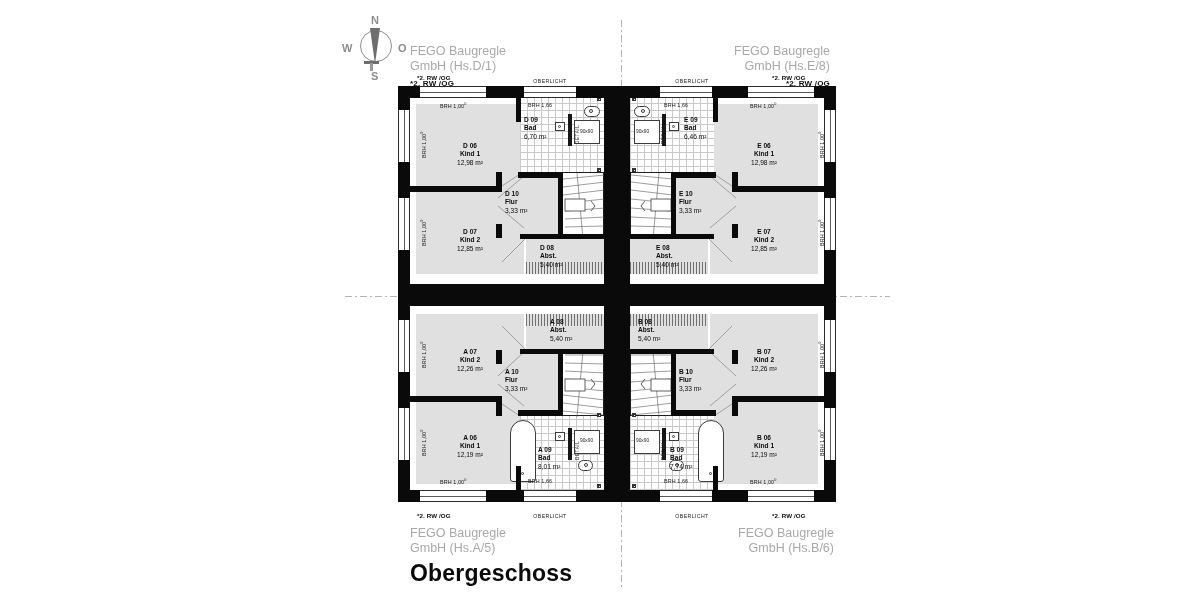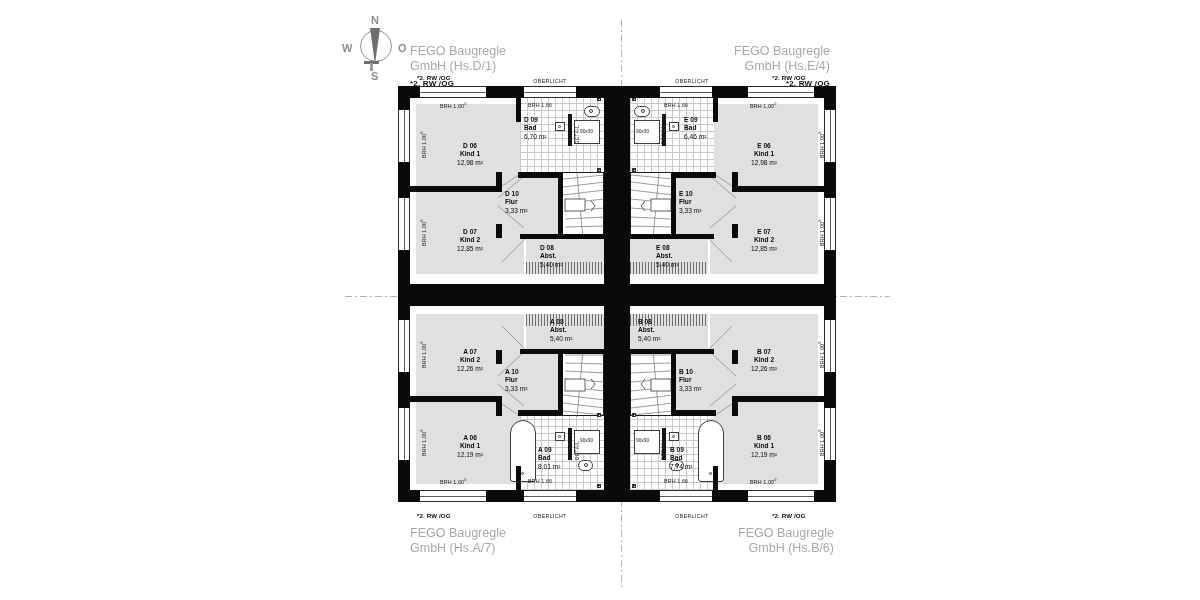--- a/index.html
+++ b/index.html
@@ -161,32 +161,33 @@
     <div class="stem"></div>
   </div>
 
   <div class="corner-label cl-d">
     <div>FEGO Baugregle</div>
     <div>GmbH (Hs.D/1)</div>
     <div class="sub">*2. RW /OG</div>
   </div>
   <div class="corner-label cl-e">
     <div>FEGO Baugregle</div>
-    <div>GmbH (Hs.E/4)</div>
+    <div>GmbH (Hs.E/8)</div>
     <div class="sub">*2. RW /OG</div>
   </div>
   <div class="corner-label cl-a">
     <div>FEGO Baugregle</div>
-    <div>GmbH (Hs.A/7)</div>
+    <div>GmbH (Hs.A/5)</div>
   </div>
   <div class="corner-label cl-b">
     <div>FEGO Baugregle</div>
     <div>GmbH (Hs.B/6)</div>
   </div>
 
+  <div class="sheet-title">Obergeschoss</div>
 
   <div class="axis-h"></div>
   <div class="axis-v"></div>
 
   <div id="plan">
 
     <div class="white" style="left:0;top:0;width:438px;height:416px;"></div>
 
     <div class="room" style="left:18px;top:18px;width:108px;height:82px;"></div>
     <div class="room" style="left:18px;top:106px;width:108px;height:82px;"></div>

